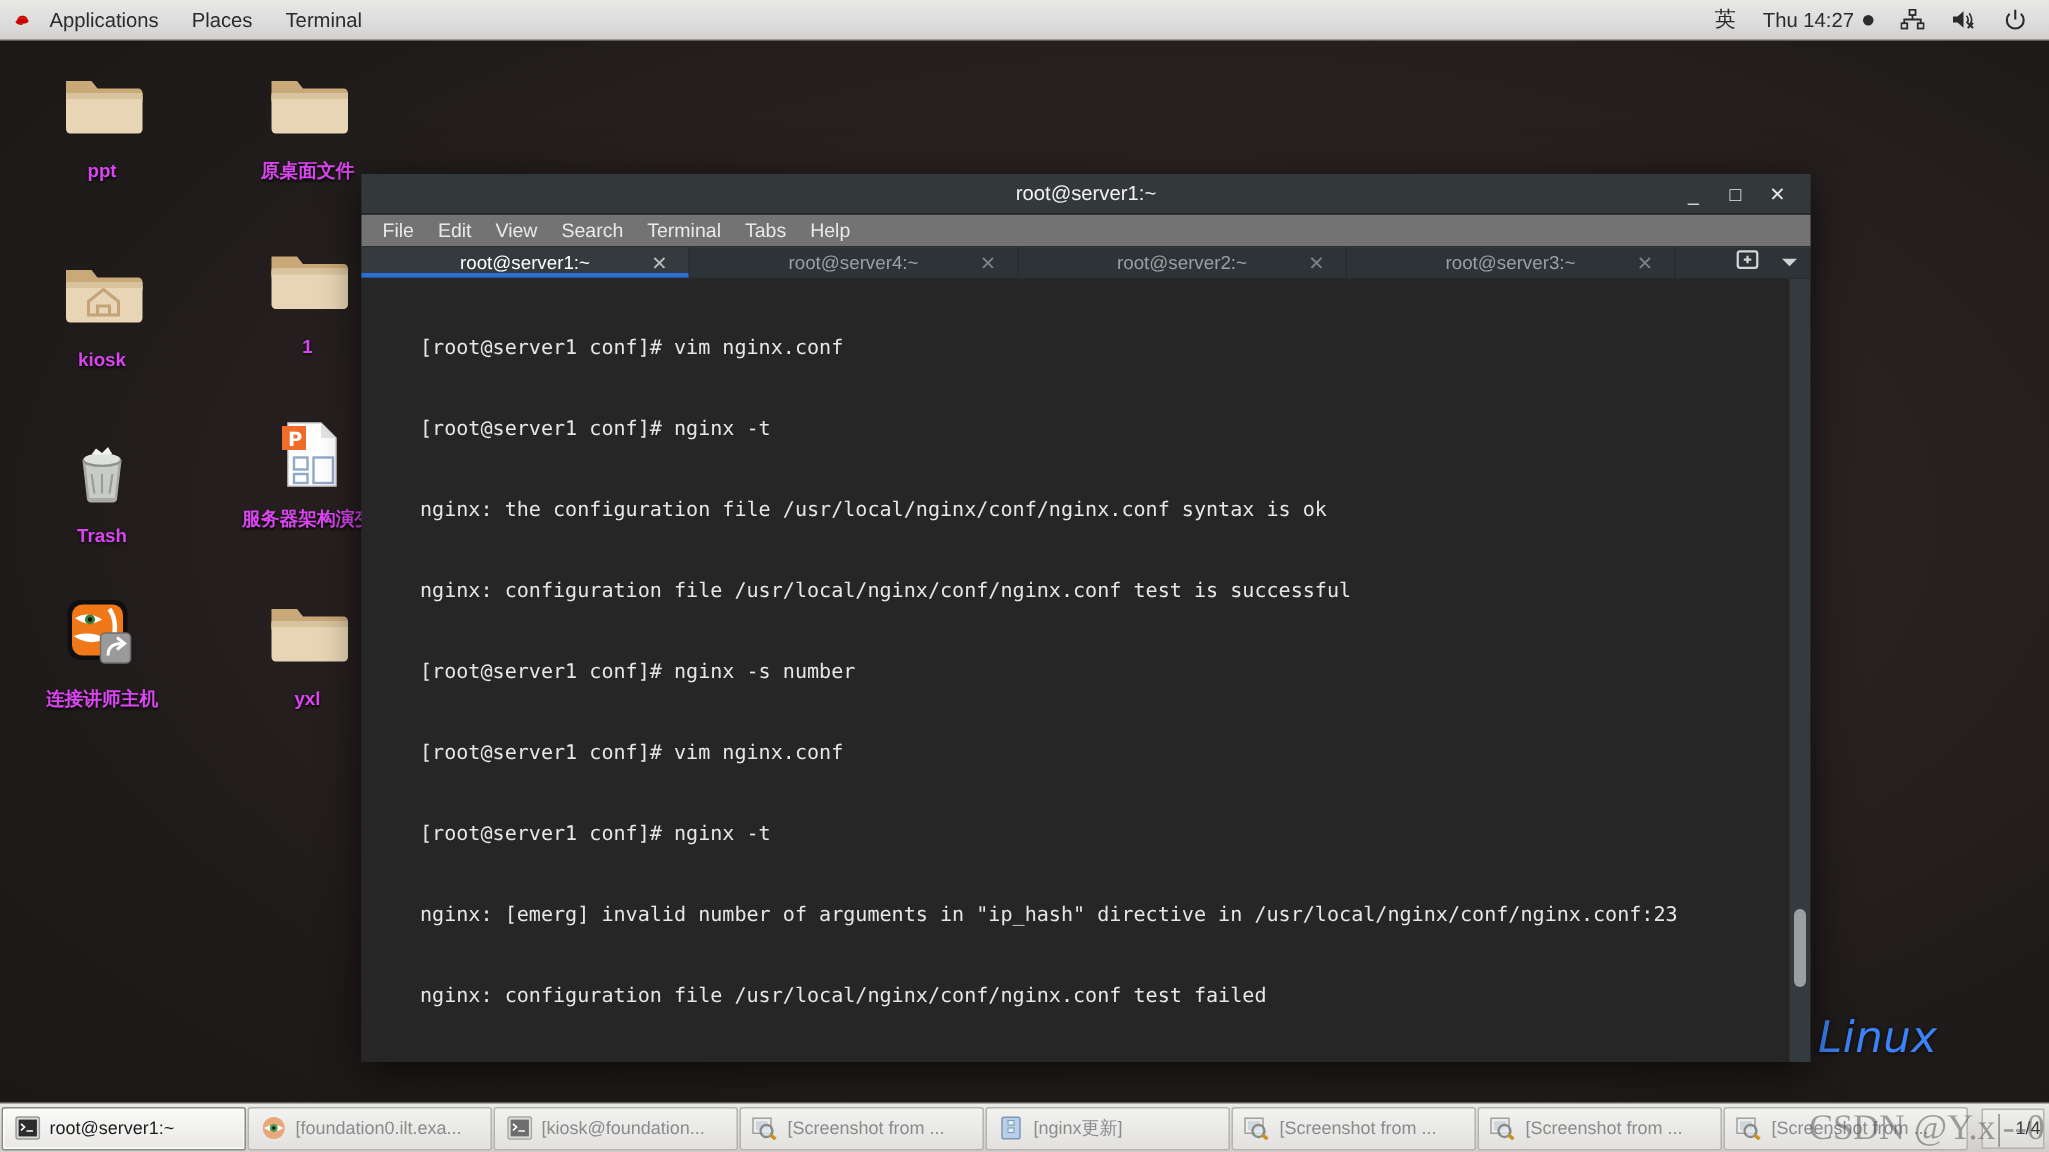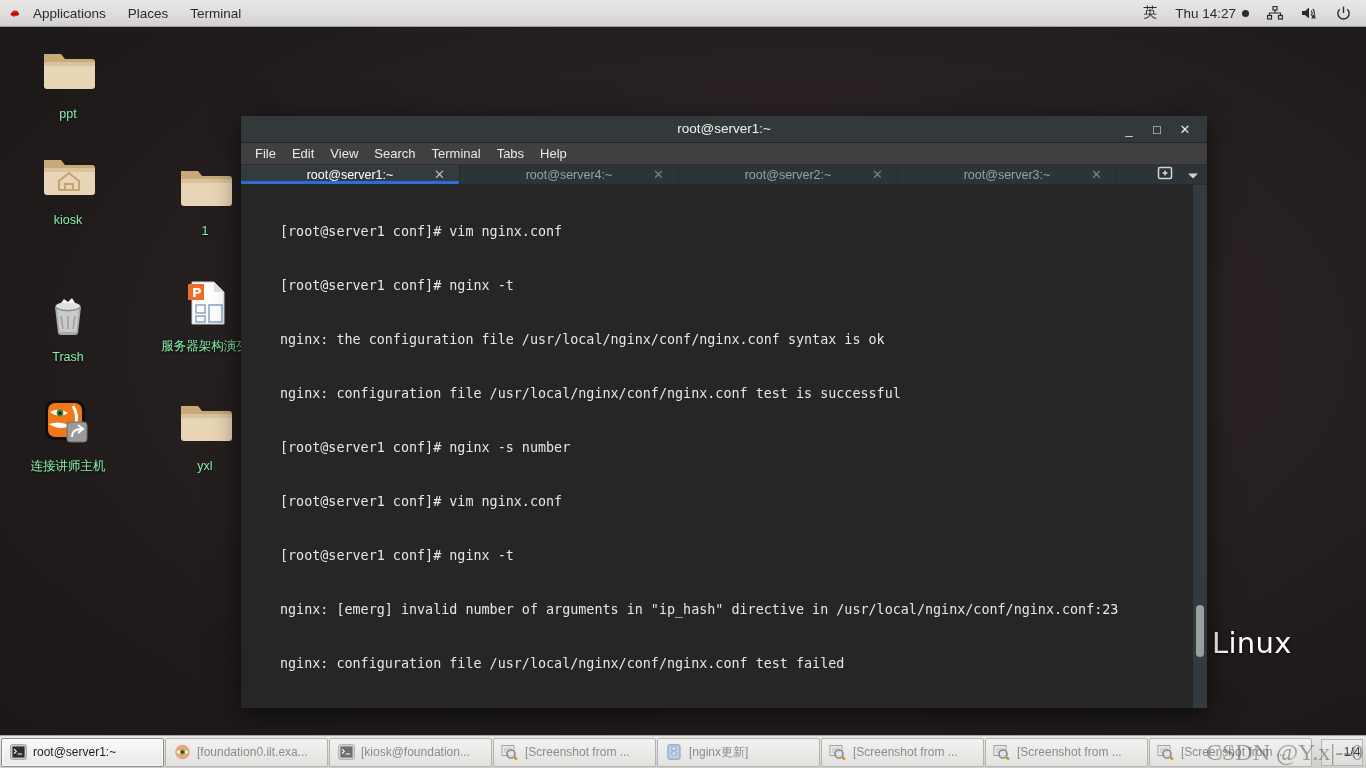--- a/index.html
+++ b/index.html
@@ -36,40 +36,42 @@
   .ime-label { font-size: 14px; }
 
   
   #desktop-icons { position: absolute; left: 0; top: 26px; width: 250px; height: 700px; z-index: 5; }
   .desk-icon {
     position: absolute; width: 118px; text-align: center;
     display: flex; flex-direction: column; align-items: center; cursor: default;
   }
   .desk-icon .glyph { width: 62px; height: 62px; display:block; }
   .desk-icon .label {
-    margin-top: 4px; color: #86efac; font-size: 12.5px;
+    margin-top: 4px; color: #d946ef; font-size: 12.5px;
     text-shadow: 0 1px 2px rgba(0,0,0,0.95);
     max-width: 116px; overflow: hidden; white-space: nowrap; text-overflow: ellipsis;
     line-height: 16px;
+    font-weight: bold;
   }
   #icon-ppt    { left: 9px;   top: 14px; }
   #icon-yuan   { left: 146px; top: 14px; }
-  #icon-kiosk  { left: 9px;   top: 120px; }
+  #icon-kiosk  { left: 9px;   top: 140px; }
   #icon-one    { left: 146px; top: 131px; }
   #icon-trash  { left: 9px;   top: 257px; }
   #icon-ppt2   { left: 146px; top: 246px; }
   #icon-vnc    { left: 9px;   top: 366px; }
   #icon-yxl    { left: 146px; top: 366px; }
 
   
   #linux-text {
-    position: absolute; left: 1212px; top: 626px;
-    font-size: 29px; color: #ffffff; letter-spacing: 0.3px;
+    position: absolute; left: 1212px; top: 674px;
+    font-size: 29px; color: #3b82f6; letter-spacing: 0.3px;
     font-family: "DejaVu Sans", sans-serif; z-index: 6;
     text-shadow: 0 1px 3px rgba(0,0,0,0.7);
+    font-style: italic;
   }
 
   
   #term-window {
     position: absolute; left: 241px; top: 116px;
     width: 966px; height: 592px;
     background: #2b2b2b;
     box-shadow: 0 6px 26px rgba(0,0,0,0.65);
     z-index: 20; display: flex; flex-direction: column;
   }
@@ -81,21 +83,21 @@
   #title-text {
     position:absolute; left:0; right:0; text-align:center;
     font-size: 13.5px; color: #f1f1f1; line-height: 34px;
   }
   .win-btns { margin-left:auto; display:flex; align-items:center; padding-right: 8px; z-index: 2;}
   .win-btn {
     width: 28px; height: 26px; display:flex; align-items:center; justify-content:center;
     color: #e6e6e6; font-size: 13px; cursor: default;
   }
   #menubar {
-    height: 28px; background: #404040;
+    height: 28px; background: #737373;
     display: flex; align-items: center; padding-left: 6px;
     border-bottom: 1px solid #2a3033;
   }
   .menu-item {
     font-size: 13px; color: #e9e9e9; padding: 3px 8px; cursor: default;
   }
   #tabbar {
     height: 33px; background: #2d3437; display: flex; align-items: stretch;
     border-bottom: 1px solid #262c2e;
   }
@@ -223,20 +225,30 @@
     <span class="glyph">
       <svg width="62" height="62" viewBox="0 0 62 62">
         <path d="M7 14 h17 l4 5 h27 a3 3 0 0 1 3 3 v6 H7 z" fill="#c9a978"></path>
         <rect x="7" y="22" width="51" height="27" rx="3" fill="#e8d5b5"></rect>
         <rect x="7" y="22" width="51" height="4" fill="#d9c39e"></rect>
       </svg>
     </span>
     <span class="label">ppt</span>
   </div>
 
+  <div class="desk-icon" id="icon-yuan">
+    <span class="glyph">
+      <svg width="62" height="62" viewBox="0 0 62 62">
+        <path d="M7 14 h17 l4 5 h27 a3 3 0 0 1 3 3 v6 H7 z" fill="#c9a978"></path>
+        <rect x="7" y="22" width="51" height="27" rx="3" fill="#e8d5b5"></rect>
+        <rect x="7" y="22" width="51" height="4" fill="#d9c39e"></rect>
+      </svg>
+    </span>
+    <span class="label">原桌面文件</span>
+  </div>
 
   <div class="desk-icon" id="icon-kiosk">
     <span class="glyph">
       <svg width="62" height="62" viewBox="0 0 62 62">
         <path d="M7 14 h17 l4 5 h27 a3 3 0 0 1 3 3 v6 H7 z" fill="#c9a978"></path>
         <rect x="7" y="22" width="51" height="27" rx="3" fill="#e8d5b5"></rect>
         <rect x="7" y="22" width="51" height="4" fill="#d9c39e"></rect>
         <path d="M32 27 L22 35 v9 h20 v-9 z M28 44 v-6 h8 v6" fill="none" stroke="#c2a477" stroke-width="2"></path>
       </svg>
     </span>

